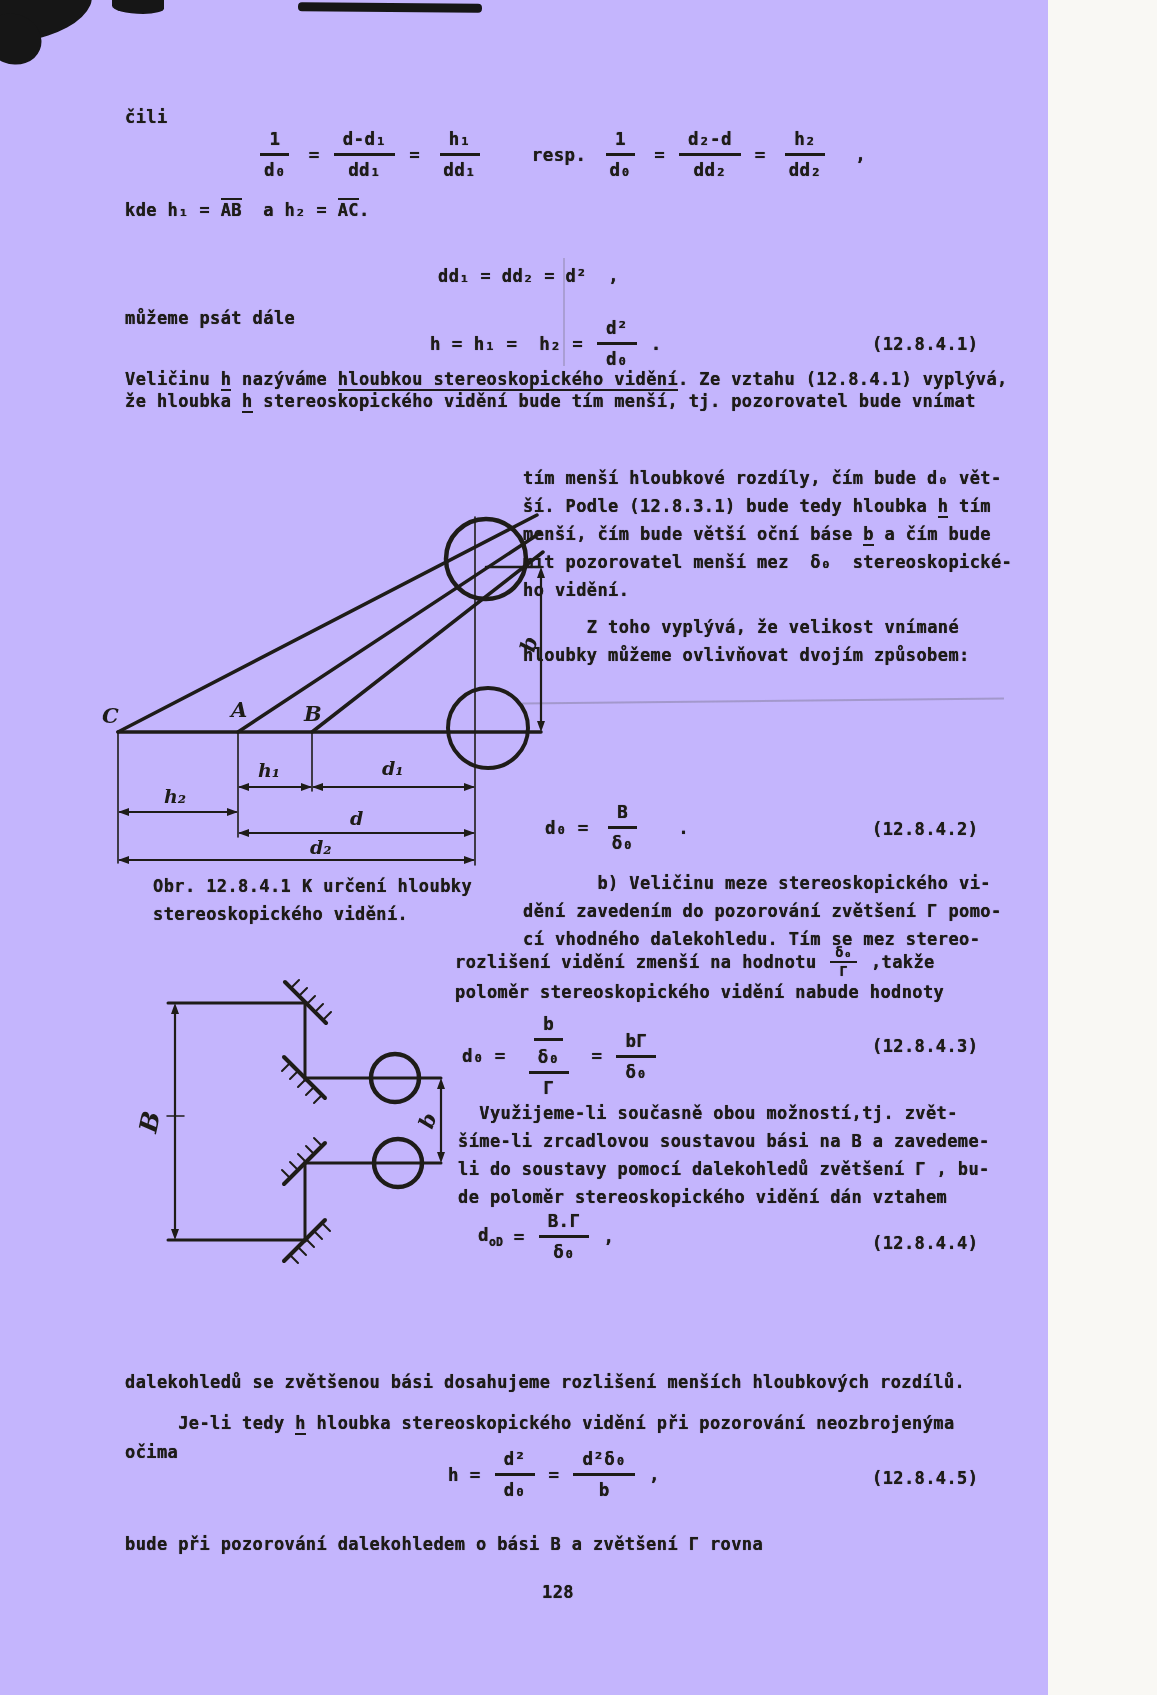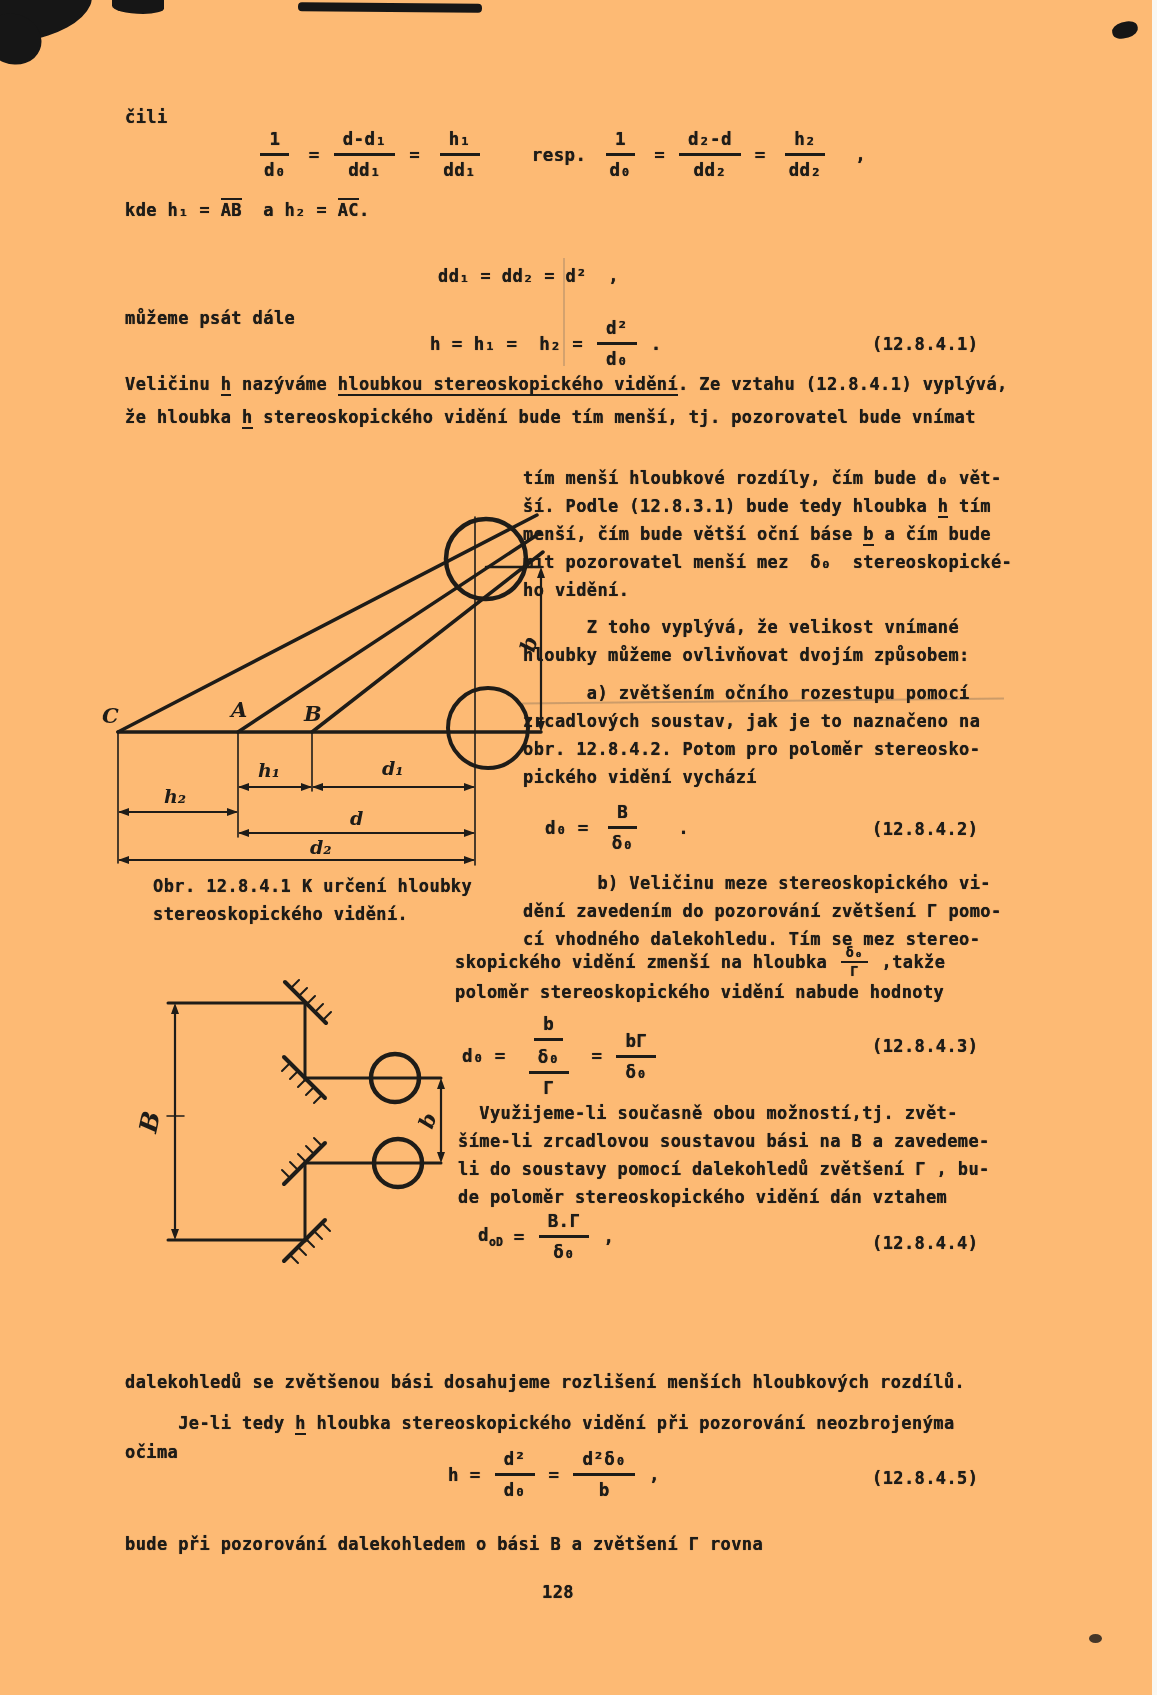--- a/index.html
+++ b/index.html
@@ -1,17 +1,17 @@
 <!DOCTYPE html>
 <html><head>
 <meta charset="utf-8">
 <style>
   *{margin:0;padding:0;box-sizing:border-box}
   html,body{background:#f9f8f4}
-  .page{position:relative;width:1152px;height:1695px;background:#fdba74;overflow:hidden;
+  .page{position:relative;width:1048px;height:1695px;background:#c4b5fd;overflow:hidden;
         font-family:"DejaVu Sans Mono",monospace;color:#1e1c18}
   .tw{position:absolute;font-size:17px;font-weight:700;letter-spacing:0.4px;line-height:28px;
       white-space:pre-wrap;text-shadow:0 0 0.7px currentColor}
   .u{border-bottom:2.2px solid currentColor}
   .o{border-top:2.2px solid currentColor}
   .frow{position:absolute;display:flex;align-items:center;font-size:17.5px;font-weight:700;
         letter-spacing:0.4px;white-space:pre;text-shadow:0 0 0.7px currentColor}
   .frow .tok{white-space:pre}
   .frac{display:inline-flex;flex-direction:column;align-items:center;margin:0 3px;text-align:center}
   .frac .num{display:block;padding:0 9px 3px;border-bottom:3px solid currentColor;line-height:22px}
@@ -49,21 +49,21 @@
   <div class="tw" style="left:125px;top:196px"><span>kde h₁ = </span><span class="o">AB</span><span>  a h₂ = </span><span class="o">AC</span><span>.</span></div>
 
 
   <div class="tw" style="left:438px;top:262px">dd₁ = dd₂ = d²  ,</div>
 
   <div class="tw" style="left:125px;top:304px">můžeme psát dále</div>
 
   <div class="frow" style="left:430px;top:317px"><span class="tok">h = h₁ =  h₂ = </span><span class="frac"><span class="num"><span>d²</span></span><span class="den"><span>d₀</span></span></span><span class="tok"> .</span></div>
   <div class="tw" style="left:872px;top:330px">(12.8.4.1)</div>
 
-  <div class="tw" style="left:125px;top:368px;line-height:33px"><span>Veličinu </span><span class="u">h</span><span> nazýváme </span><span class="u">hloubkou stereoskopického vidění</span><span>. Ze vztahu (12.8.4.1) vyplývá,
+  <div class="tw" style="left:125px;top:368px;line-height:22px"><span>Veličinu </span><span class="u">h</span><span> nazýváme </span><span class="u">hloubkou stereoskopického vidění</span><span>. Ze vztahu (12.8.4.1) vyplývá,
 že hloubka </span><span class="u">h</span><span> stereoskopického vidění bude tím menší, tj. pozorovatel bude vnímat</span></div>
 
   <svg width="475" height="415" viewBox="0 0 475 415" style="left:88px;top:455px">
     <g stroke="#1e1c18" fill="none" stroke-linecap="round">
 
       <line x1="30" y1="277" x2="453" y2="277" stroke-width="3.5"></line>
 
       <line x1="30" y1="277" x2="449" y2="60" stroke-width="3.5"></line>
       <line x1="150" y1="277" x2="452" y2="78" stroke-width="3.5"></line>
       <line x1="224" y1="277" x2="455" y2="97" stroke-width="3.5"></line>
@@ -118,32 +118,28 @@
   <div class="tw" style="left:153px;top:872px;line-height:28px">Obr. 12.8.4.1 K určení hloubky
 stereoskopického vidění.</div>
 
   <div class="tw" style="left:523px;top:464px"><span>tím menší hloubkové rozdíly, čím bude d₀ vět-
 ší. Podle (12.8.3.1) bude tedy hloubka </span><span class="u">h</span><span> tím
 menší, čím bude větší oční báse </span><span class="u">b</span><span> a čím bude
 mít pozorovatel menší mez  δ₀  stereoskopické-
 ho vidění.</span></div>
   <div class="tw" style="left:523px;top:613px">      Z toho vyplývá, že velikost vnímané
 hloubky můžeme ovlivňovat dvojím způsobem:</div>
-  <div class="tw" style="left:523px;top:679px">      a) zvětšením očního rozestupu pomocí
-zrcadlových soustav, jak je to naznačeno na
-obr. 12.8.4.2. Potom pro poloměr stereosko-
-pického vidění vychází</div>
 
   <div class="frow" style="left:545px;top:801px"><span class="tok">d₀ = </span><span class="frac"><span class="num"><span>B</span></span><span class="den"><span>δ₀</span></span></span><span class="tok">   .</span></div>
   <div class="tw" style="left:872px;top:815px">(12.8.4.2)</div>
 
   <div class="tw" style="left:523px;top:869px">       b) Veličinu meze stereoskopického vi-
 dění zavedením do pozorování zvětšení Γ pomo-
 cí vhodného dalekohledu. Tím se mez stereo-</div>
-  <div class="frow" style="left:455px;top:945px;font-size:17px"><span class="tok">skopického vidění zmenší na hloubka </span><span class="frac sm"><span class="num"><span>δ₀</span></span><span class="den"><span>Γ</span></span></span><span class="tok"> ,takže</span></div>
+  <div class="frow" style="left:455px;top:945px;font-size:17px"><span class="tok">rozlišení vidění zmenší na hodnotu </span><span class="frac sm"><span class="num"><span>δ₀</span></span><span class="den"><span>Γ</span></span></span><span class="tok"> ,takže</span></div>
   <div class="tw" style="left:455px;top:978px">poloměr stereoskopického vidění nabude hodnoty</div>
 
   <div class="frow" style="left:462px;top:1013px"><span class="tok">d₀ = </span><span class="frac"><span class="num"><span>b</span></span><span class="den"><span class="frac"><span class="num"><span>δ₀</span></span><span class="den"><span>Γ</span></span></span></span></span><span class="tok"> = </span><span class="frac"><span class="num"><span>bΓ</span></span><span class="den"><span>δ₀</span></span></span></div>
   <div class="tw" style="left:872px;top:1032px">(12.8.4.3)</div>
 
   <div class="tw" style="left:458px;top:1099px">  Využijeme-li současně obou možností,tj. zvět-
 šíme-li zrcadlovou soustavou bási na B a zavedeme-
 li do soustavy pomocí dalekohledů zvětšení Γ , bu-
 de poloměr stereoskopického vidění dán vztahem</div>
 

